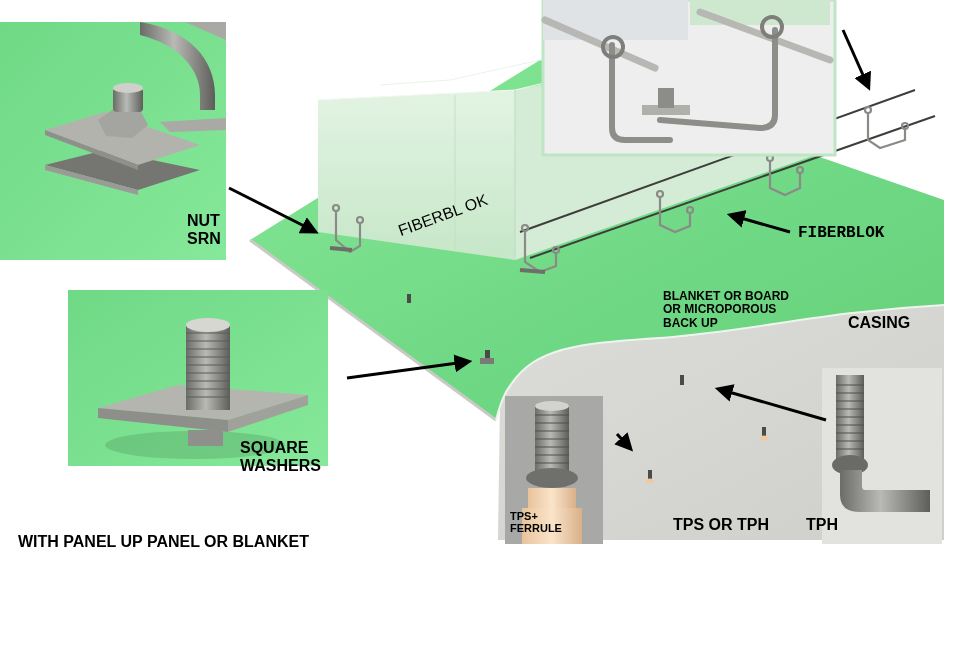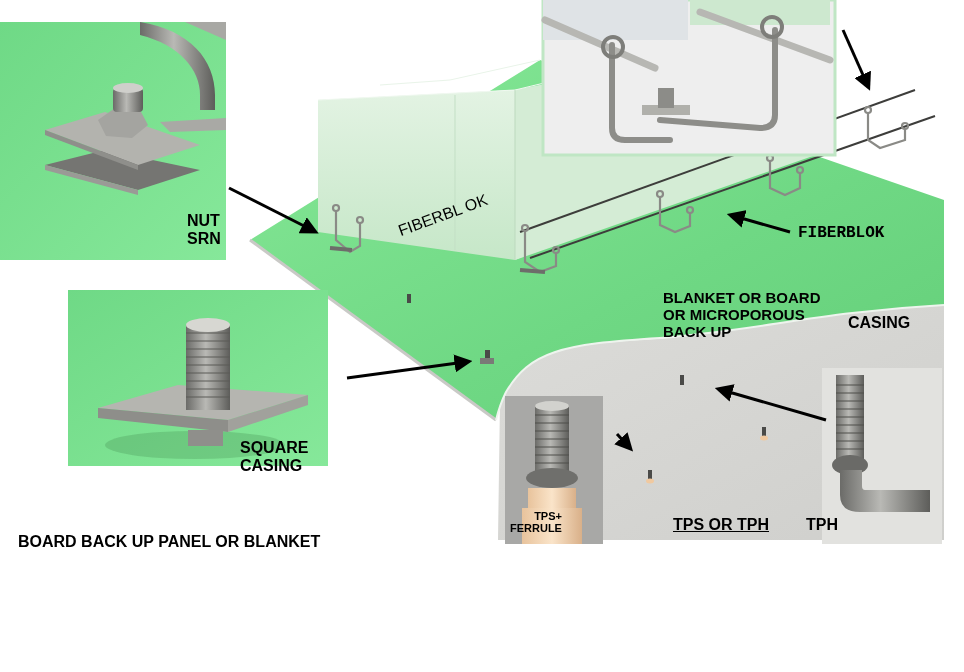--- a/index.html
+++ b/index.html
@@ -1,20 +1,20 @@
 <!DOCTYPE html>
 <html><head>
 <meta charset="utf-8">
 <style>
   html,body{margin:0;padding:0;background:#ffffff;}
   body{width:964px;height:672px;position:relative;overflow:hidden;font-family:"Liberation Sans",sans-serif;}
   .layer{position:absolute;left:0;top:0;width:964px;height:672px;}
   .label{position:absolute;font-family:"Liberation Sans",sans-serif;color:#000;line-height:1.12;white-space:pre;}
   .lbl-med{font-size:16px;font-weight:bold;}
-  .lbl-small{font-size:15px;font-weight:bold;}
+  .lbl-small{font-size:12px;font-weight:bold;}
 </style>
 </head>
 <body>
 
 <svg class="layer" viewBox="0 0 964 672" width="964" height="672">
   <defs>
     <linearGradient id="gGreen" x1="0" y1="0" x2="1" y2="1">
       <stop offset="0" stop-color="#86e897"></stop>
       <stop offset="0.6" stop-color="#6fd884"></stop>
       <stop offset="1" stop-color="#64cf79"></stop>
@@ -200,32 +200,32 @@
     <line x1="843" y1="30" x2="867" y2="84" marker-end="url(#ah)"></line>
     <line x1="826" y1="420" x2="722" y2="390" marker-end="url(#ah)"></line>
     <line x1="617" y1="434" x2="628" y2="446" marker-end="url(#ah)"></line>
   </g>
 </svg>
 
 <div class="label lbl-med" style="left:187px;top:212px;">NUT
 SRN</div>
 
 <div class="label lbl-med" style="left:240px;top:439px;">SQUARE
-CASING</div>
+WASHERS</div>
 
 <div class="label" style="left:402px;top:222px;font-size:16px;transform:rotate(-20deg);transform-origin:left bottom;">FIBERBL OK</div>
 
 <div class="label lbl-med" style="left:798px;top:225px;font-family:Liberation Mono, monospace;">FIBERBLOK</div>
 
 <div class="label lbl-small" style="left:663px;top:290px;">BLANKET OR BOARD
 OR MICROPOROUS
 BACK UP</div>
 
 <div class="label lbl-med" style="left:848px;top:314px;">CASING</div>
 
-<div class="label" style="left:510px;top:510px;font-size:11px;font-weight:bold;text-align:right;">TPS+
+<div class="label" style="left:510px;top:510px;font-size:11px;font-weight:bold;">TPS+
 FERRULE</div>
 
-<div class="label lbl-med" style="left:673px;top:516px;text-decoration:underline;">TPS OR TPH</div>
+<div class="label lbl-med" style="left:673px;top:516px;">TPS OR TPH</div>
 
 <div class="label lbl-med" style="left:806px;top:516px;">TPH</div>
 
-<div class="label lbl-med" style="left:18px;top:533px;">BOARD BACK UP PANEL OR BLANKET</div>
+<div class="label lbl-med" style="left:18px;top:533px;">WITH PANEL UP PANEL OR BLANKET</div>
 
 </body></html>

